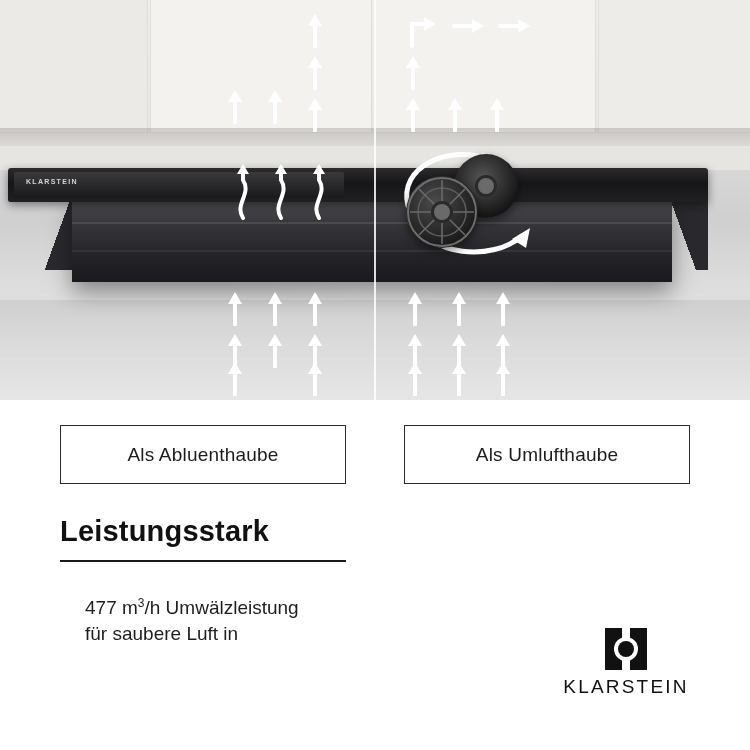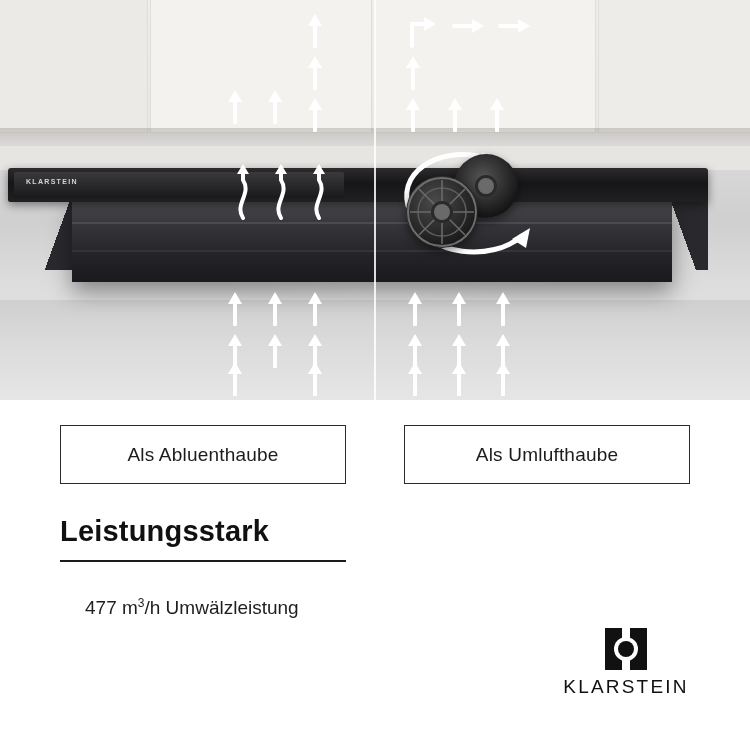--- a/index.html
+++ b/index.html
@@ -350,21 +350,21 @@
     <span>Als Abluenthaube</span>
   </div>
   <div class="btn b2">
     <span>Als Umlufthaube</span>
   </div>
 
   <div class="headline">Leistungsstark</div>
   <div class="rule"></div>
   <div class="body">
     <span>477 m</span><sup>3</sup><span>/h Umwälzleistung</span><br>
-    <br>
+    <span>für saubere Luft in</span><br>
     <br>
   </div>
 
   <div class="logo">
     <div class="mark">
       <div class="sq"></div>
       <div class="cut1"></div>
       <div class="cut2"></div>
       <div class="ring"></div>
     </div>

